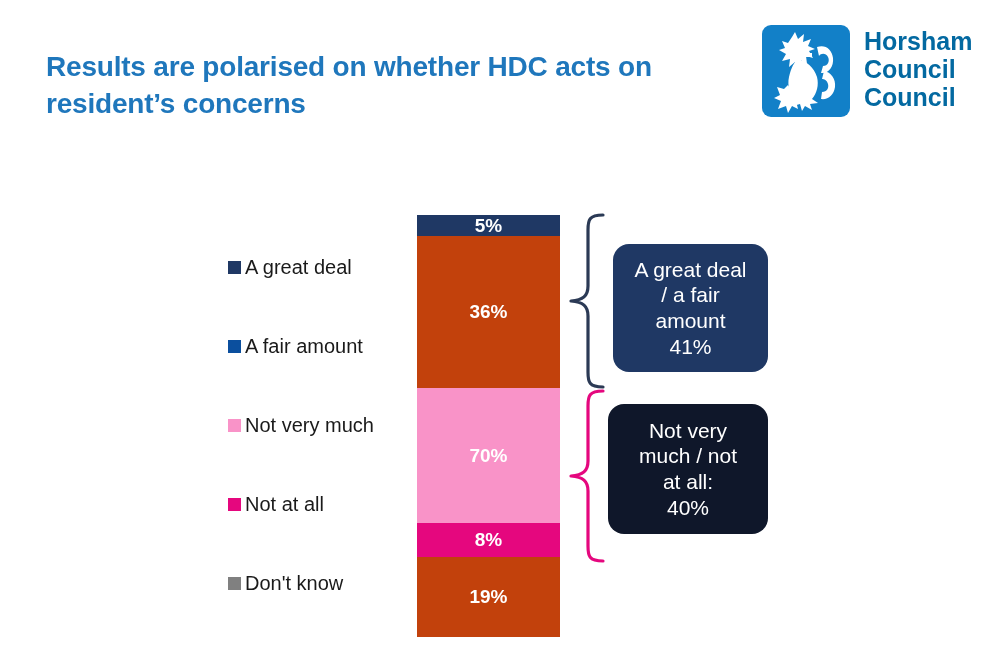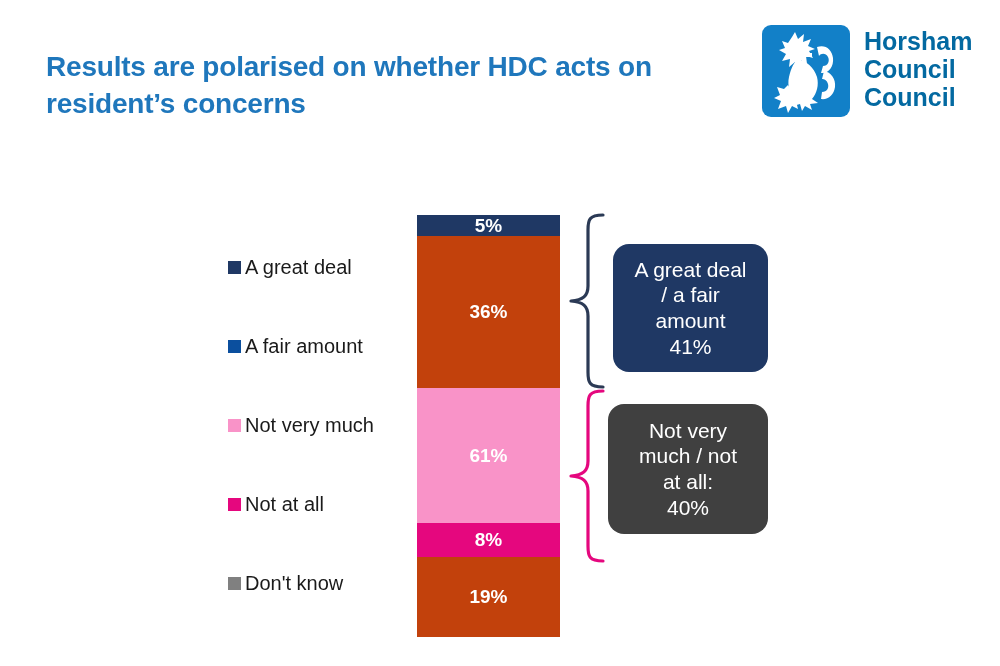--- a/index.html
+++ b/index.html
@@ -131,21 +131,21 @@
     top: 244px;
     width: 155px;
     height: 128px;
     background: #1F3864;
   }
   #callout-bottom {
     left: 608px;
     top: 404px;
     width: 160px;
     height: 130px;
-    background: #404040;
+    background: #0f172a;
   }
 </style>
 </head>
 <body>
 
 <div id="slide-title">Results are polarised on whether HDC acts on resident’s concerns</div>
 
 <div id="logo">
   <div id="logo-mark">
     <svg width="88" height="92" viewBox="0 0 88 92" aria-hidden="true">
@@ -208,21 +208,21 @@
 
   <div class="bar-seg" style="height:5%;background:#1F3864">
     <span class="bar-value">5%</span>
   </div>
 
   <div class="bar-seg" style="height:36%;background:#c2410c">
     <span class="bar-value">36%</span>
   </div>
 
   <div class="bar-seg" style="height:32%;background:#F993C8">
-    <span class="bar-value">61%</span>
+    <span class="bar-value">70%</span>
   </div>
 
   <div class="bar-seg" style="height:8%;background:#E5077E">
     <span class="bar-value">8%</span>
   </div>
 
   <div class="bar-seg" style="height:19%;background:#c2410c">
     <span class="bar-value">19%</span>
   </div>
 

